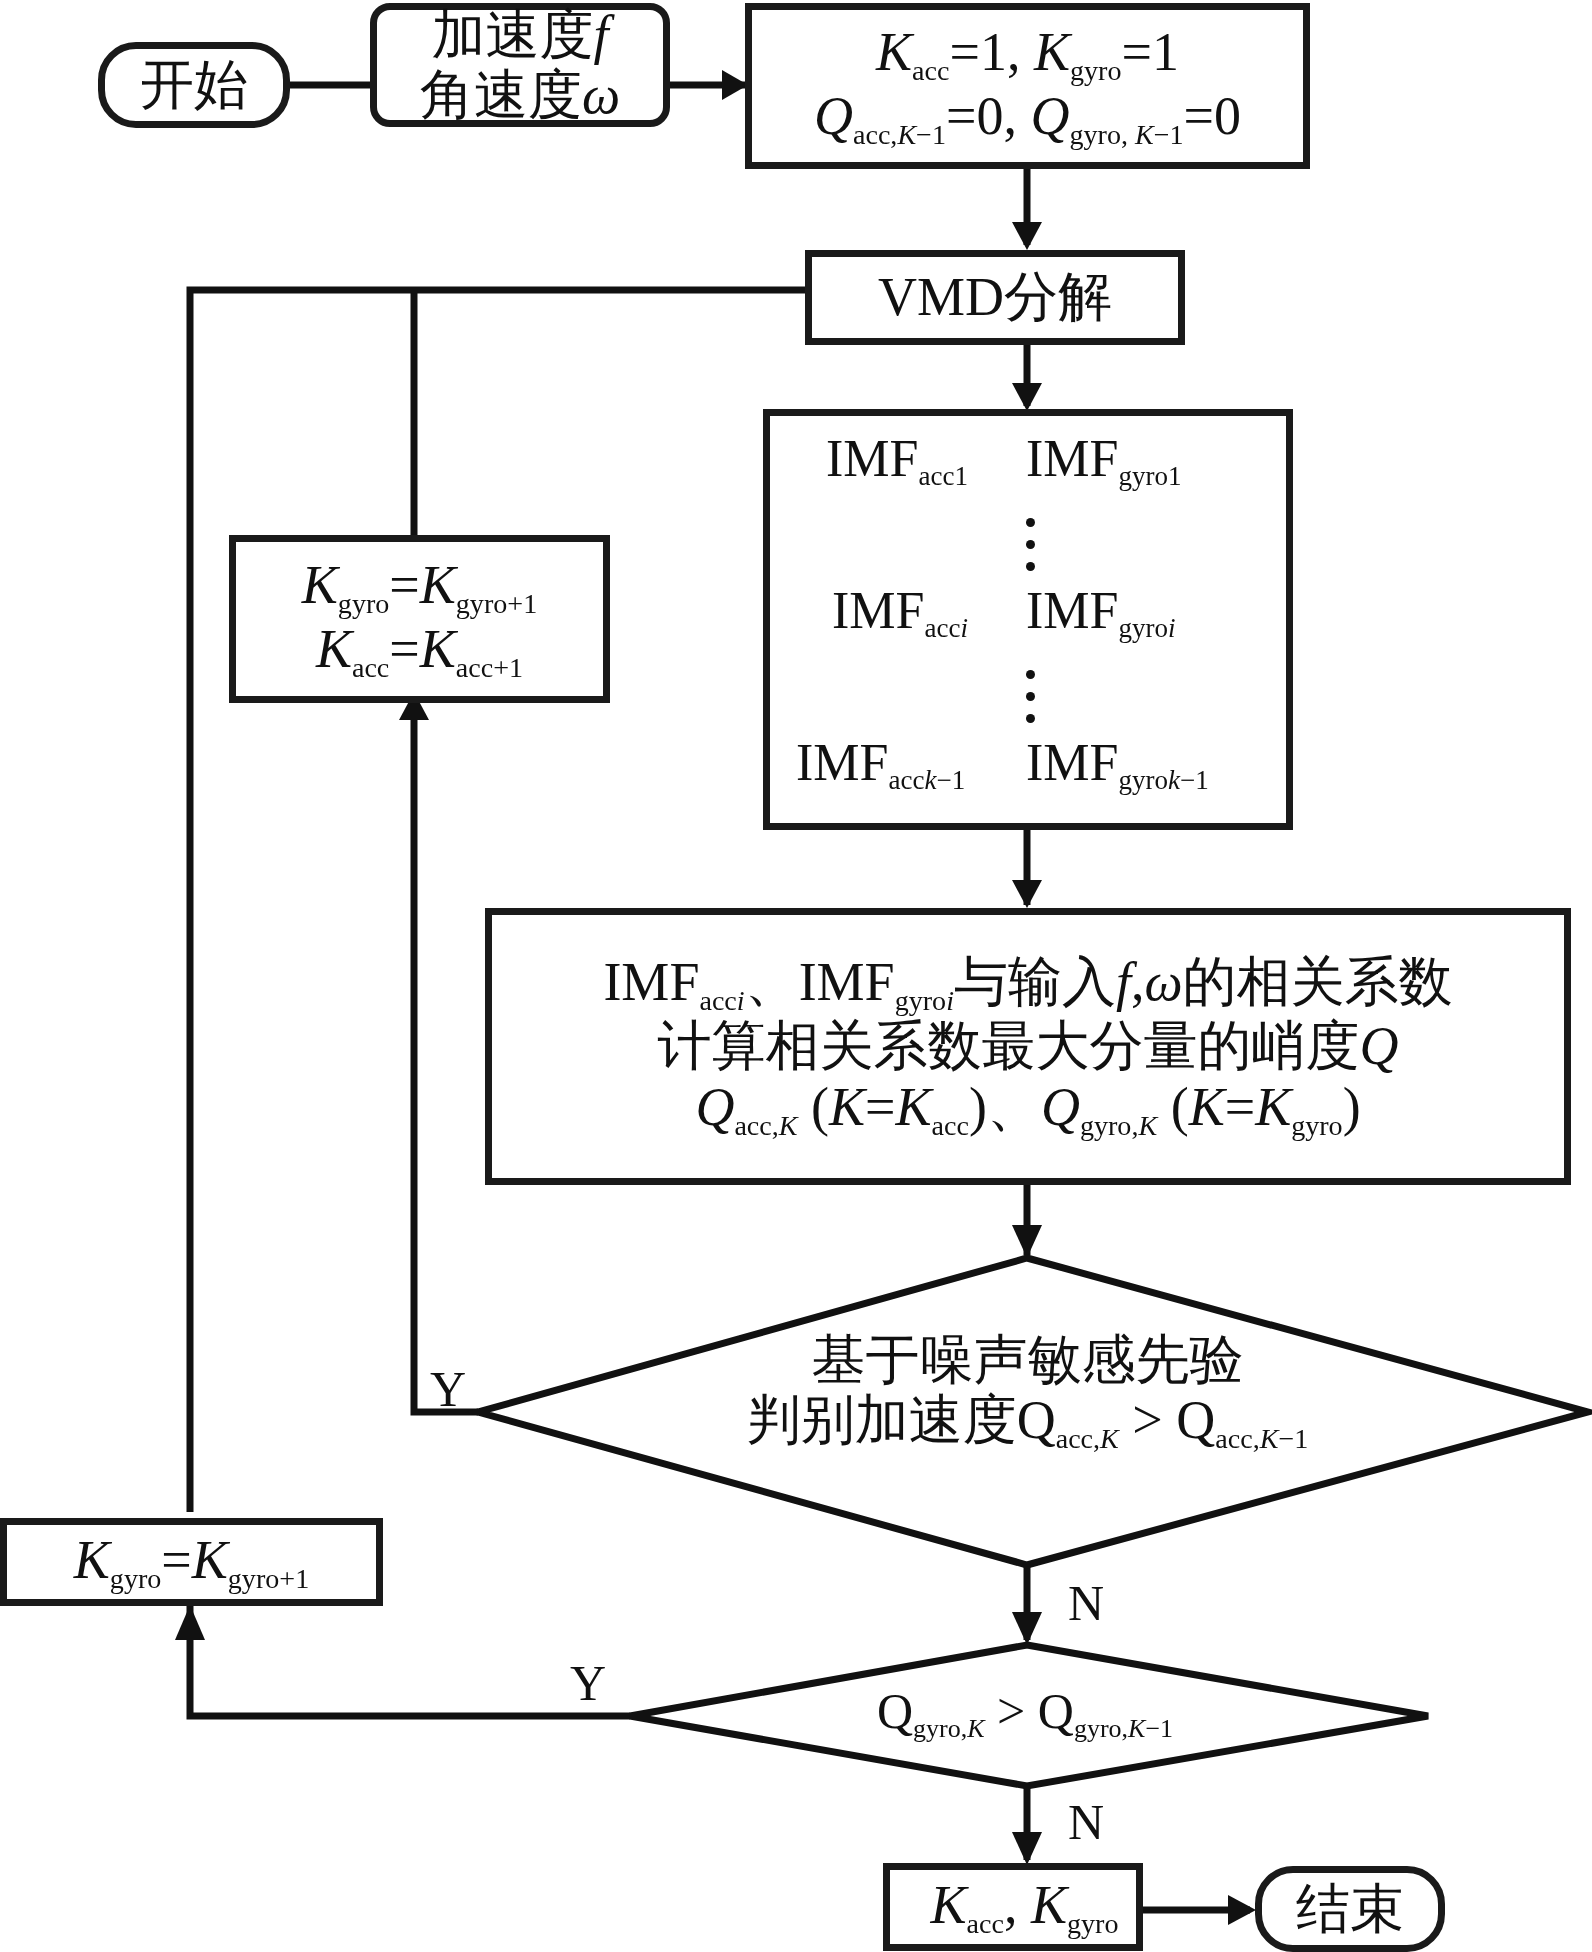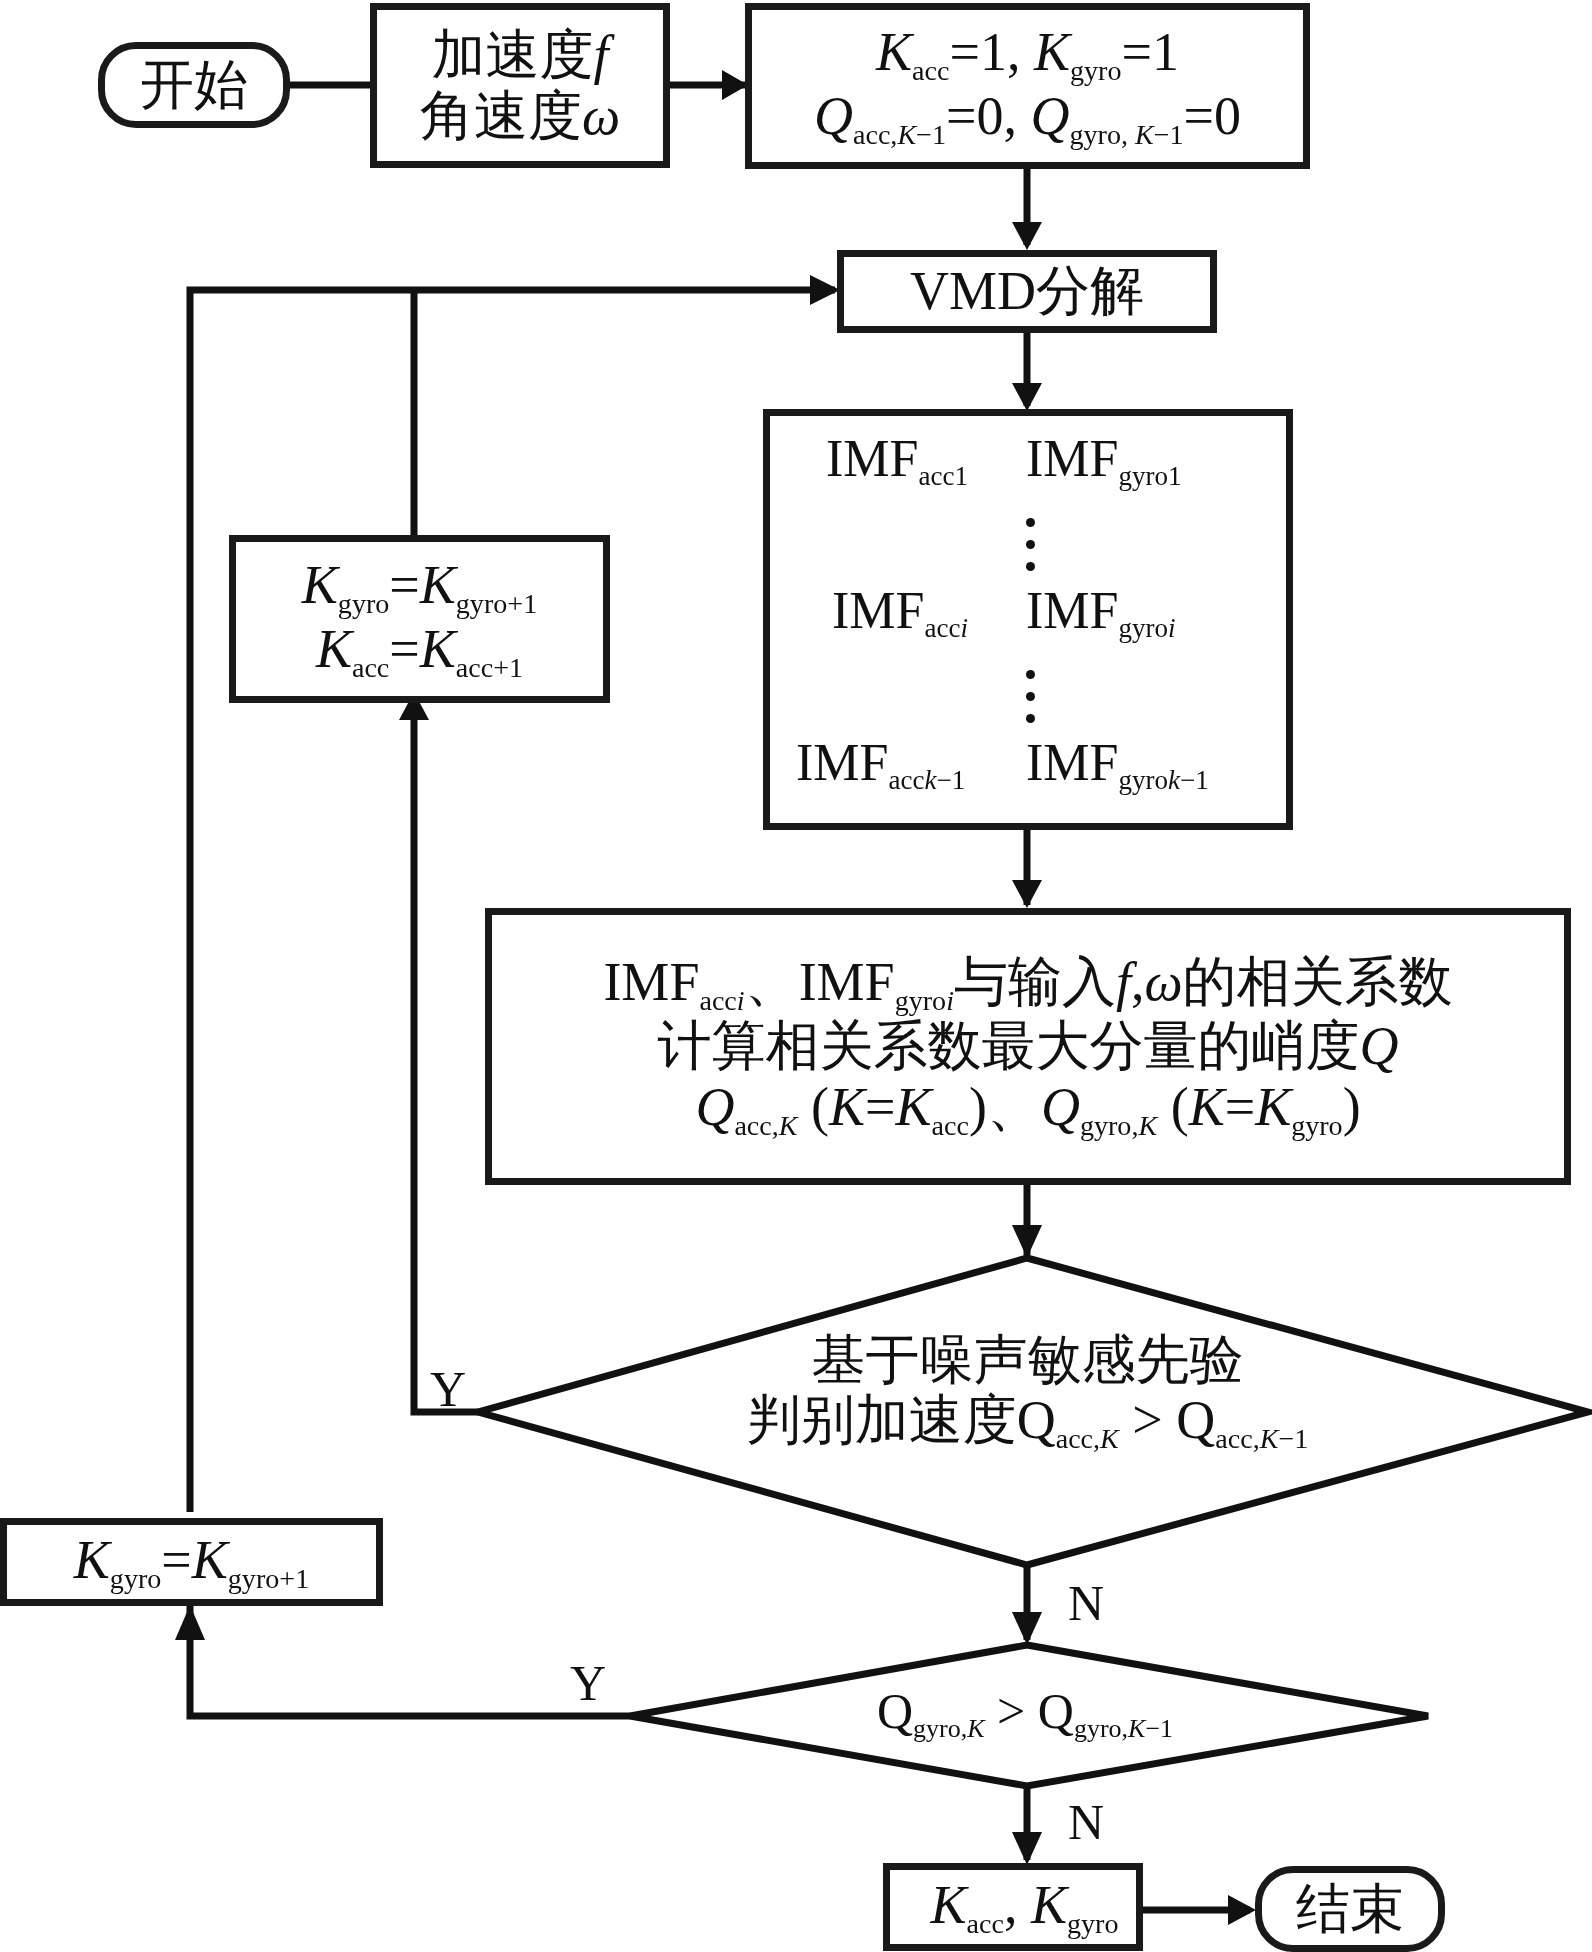--- a/index.html
+++ b/index.html
@@ -74,39 +74,39 @@
   </g>
 
   <polygon points="1027,1258 1588,1412 1027,1565 478,1412" fill="#fff" stroke="#111" stroke-width="7"></polygon>
   <polygon points="1027,1645 1428,1716 1027,1786 630,1716" fill="#fff" stroke="#111" stroke-width="7"></polygon>
 </svg>
 
 <div class="node term" style="left:98px;top:42px;width:192px;height:86px;">
   <span class="line big">开始</span>
 </div>
 
-<div class="node" style="left:370px;top:3px;width:300px;height:165px;">
+<div class="node" style="left:370px;top:3px;width:300px;height:124px;border-radius:20px;">
   <div class="line big">
     <span>加速度</span><span class="it">f</span>
   </div>
   <div class="line big">
     <span>角速度</span><span class="it">ω</span>
   </div>
 </div>
 
 <div class="node" style="left:745px;top:3px;width:565px;height:166px;">
   <div class="line big">
     <span class="it">K</span><sub>acc</sub><span>=1, </span><span class="it">K</span><sub>gyro</sub><span>=1</span>
   </div>
   <div class="line big">
     <span class="it">Q</span><sub><span>acc,</span><i>K</i><span>−1</span></sub><span>=0, </span><span class="it">Q</span><sub><span>gyro, </span><i>K</i><span>−1</span></sub><span>=0</span>
   </div>
 </div>
 
-<div class="node" style="left:837px;top:250px;width:380px;height:83px;">
+<div class="node" style="left:805px;top:250px;width:380px;height:95px;">
   <span class="line big">VMD分解</span>
 </div>
 
 <div class="node" style="left:763px;top:409px;width:530px;height:421px;">
 </div>
 <div class="imf" style="left:826px;top:433px;">
   <span>IMF</span><sub>acc1</sub>
 </div>
 <div class="imf" style="left:1026px;top:433px;">
   <span>IMF</span><sub>gyro1</sub>

